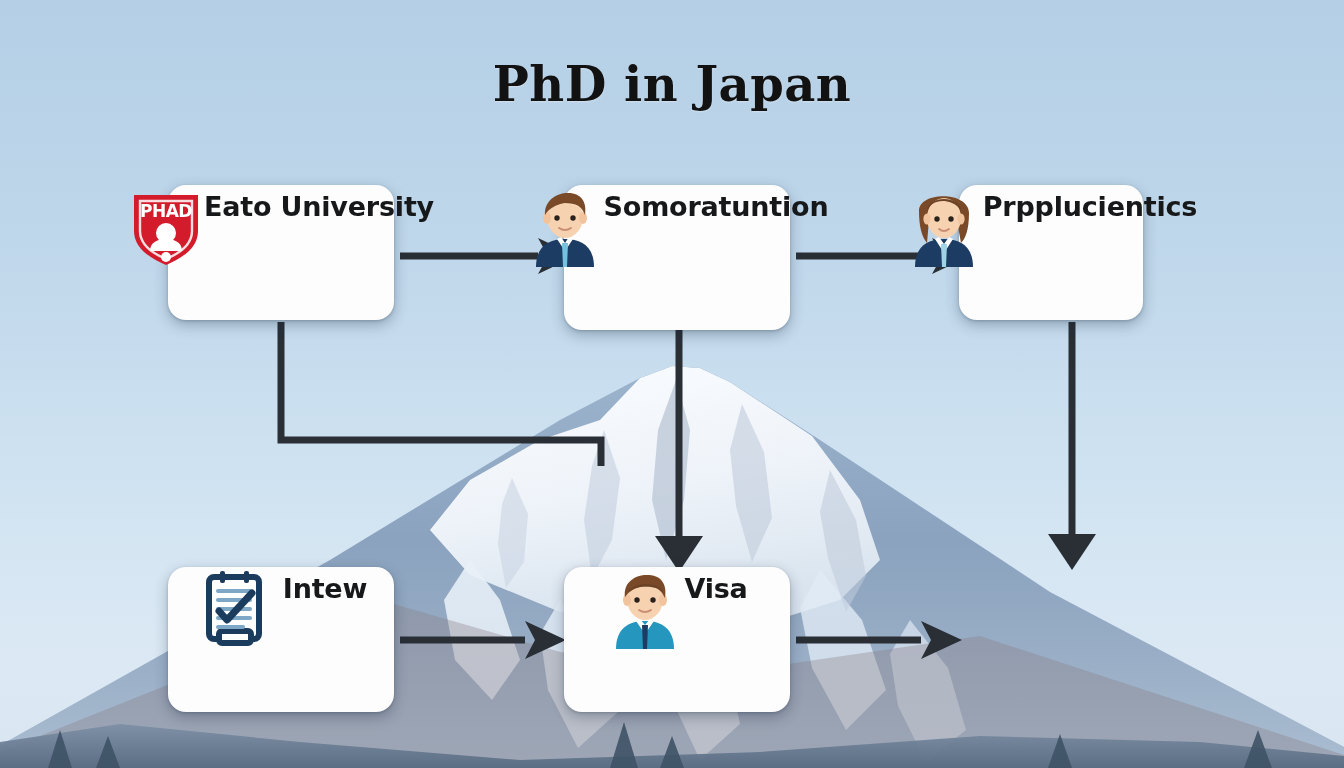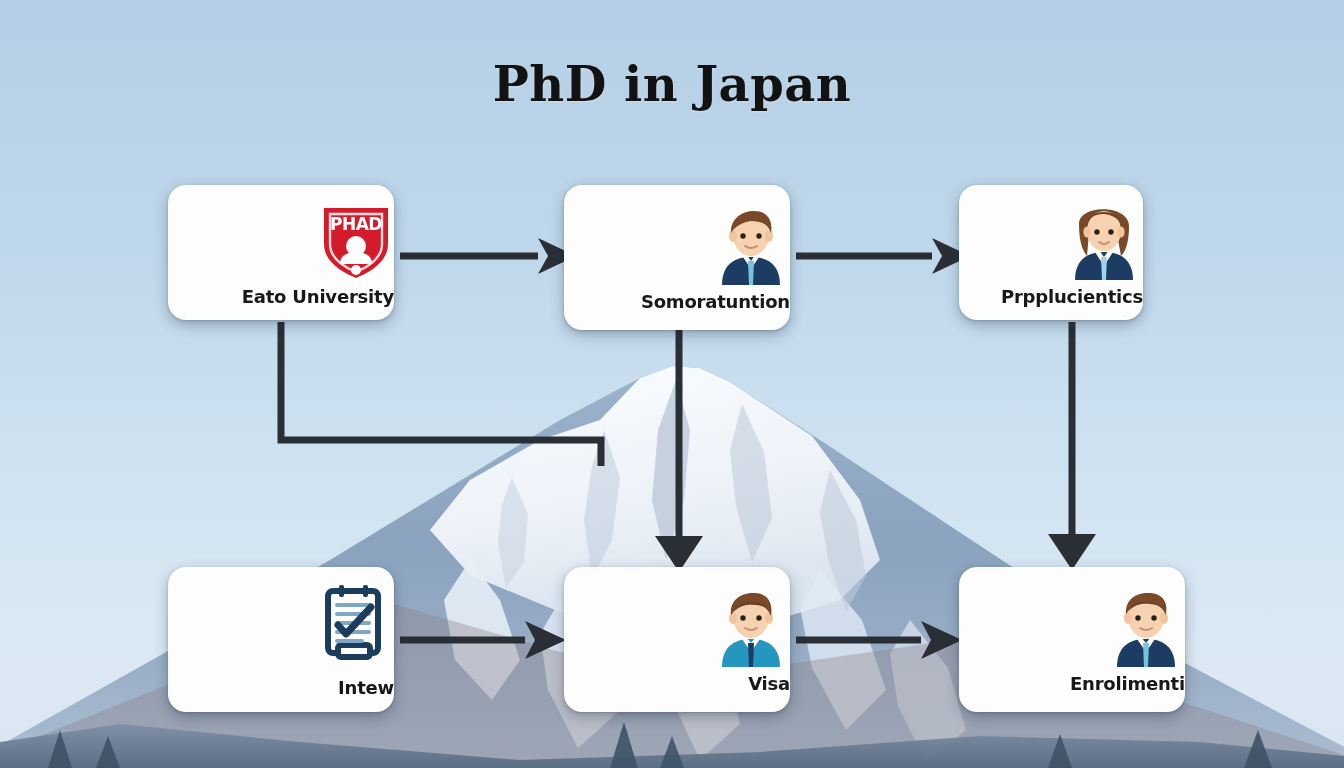--- a/index.html
+++ b/index.html
@@ -71,36 +71,35 @@
   .edge-head { fill: #2a2f36; }
 
   
   .node {
     position: absolute;
     background: #fdfdfd;
     border-radius: 18px;
     box-shadow: 0 5px 14px rgba(20,36,60,.30),
                 0 1px 3px rgba(20,36,60,.22);
     display: flex;
-    flex-direction: column;
-    align-items: flex-end;
+    align-items: flex-start;
     justify-content: center;
     box-sizing: border-box;
   }
   .node .icon-wrap {
     height: 82px;
     display: flex;
     align-items: flex-end;
     justify-content: center;
   }
   .node .node-label {
     margin-top: 6px;
     font-family: "DejaVu Sans", "Liberation Sans", sans-serif;
     font-weight: 700;
-    font-size: 18px;
+    font-size: 27px;
     color: #17181a;
     letter-spacing: -0.2px;
     white-space: nowrap;
   }
 
   
   #node-university  { left: 168px;  top: 185px; width: 226px; height: 135px; }
   #node-supervisor  { left: 564px;  top: 185px; width: 226px; height: 145px; }
   #node-application { left: 959px;  top: 185px; width: 184px; height: 135px; }
   #node-interview   { left: 168px;  top: 567px; width: 226px; height: 145px; gap: 8px; }
@@ -300,32 +299,14 @@
         <path d="M19 28 C17 12 31 5 43 6 C57 7 61 17 59 29 C54 18 45 15 37 17 C29 19 23 22 19 28 Z" fill="#7a4a28"></path>
         <path d="M22 23 C26 13 52 12 57 23 C50 16 30 16 22 23 Z" fill="#6b4226"></path>
         <circle cx="31" cy="31" r="2.7" fill="#29211c"></circle>
         <circle cx="47" cy="31" r="2.7" fill="#29211c"></circle>
         <path d="M33 41 Q39 45 45 41" stroke="#c98f72" stroke-width="2" fill="none" stroke-linecap="round"></path>
       </svg>
     </div>
     <div class="node-label">Visa</div>
   </div>
 
-  <div class="node" id="node-enrollment">
-    <div class="icon-wrap">
-      <svg width="78" height="80" viewBox="0 0 78 80">
-        <path d="M10 80 C10 60 22 52 39 52 C56 52 68 60 68 80 Z" fill="#1d3c63"></path>
-        <path d="M30 52 L39 65 L48 52 L44 50 L39 56 L34 50 Z" fill="#ffffff"></path>
-        <path d="M36 56 L42 56 L41 80 L37 80 Z" fill="#74c2dd"></path>
-        <ellipse cx="39" cy="30" rx="18" ry="21" fill="#f6d2b0"></ellipse>
-        <ellipse cx="21" cy="31" rx="4" ry="6" fill="#f1c49d"></ellipse>
-        <ellipse cx="57" cy="31" rx="4" ry="6" fill="#f1c49d"></ellipse>
-        <path d="M19 27 C18 11 31 5 43 6 C57 7 61 16 59 28 C54 17 45 14 37 16 C29 18 23 21 19 27 Z" fill="#7a4a28"></path>
-        <path d="M22 22 C27 12 52 12 57 23 C50 15 30 15 22 22 Z" fill="#6b4226"></path>
-        <circle cx="31" cy="31" r="2.7" fill="#29211c"></circle>
-        <circle cx="47" cy="31" r="2.7" fill="#29211c"></circle>
-        <path d="M33 41 Q39 45 45 41" stroke="#c98f72" stroke-width="2" fill="none" stroke-linecap="round"></path>
-      </svg>
-    </div>
-    <div class="node-label">Enrolimenti</div>
-  </div>
 
 </div>
 
 </body></html>

